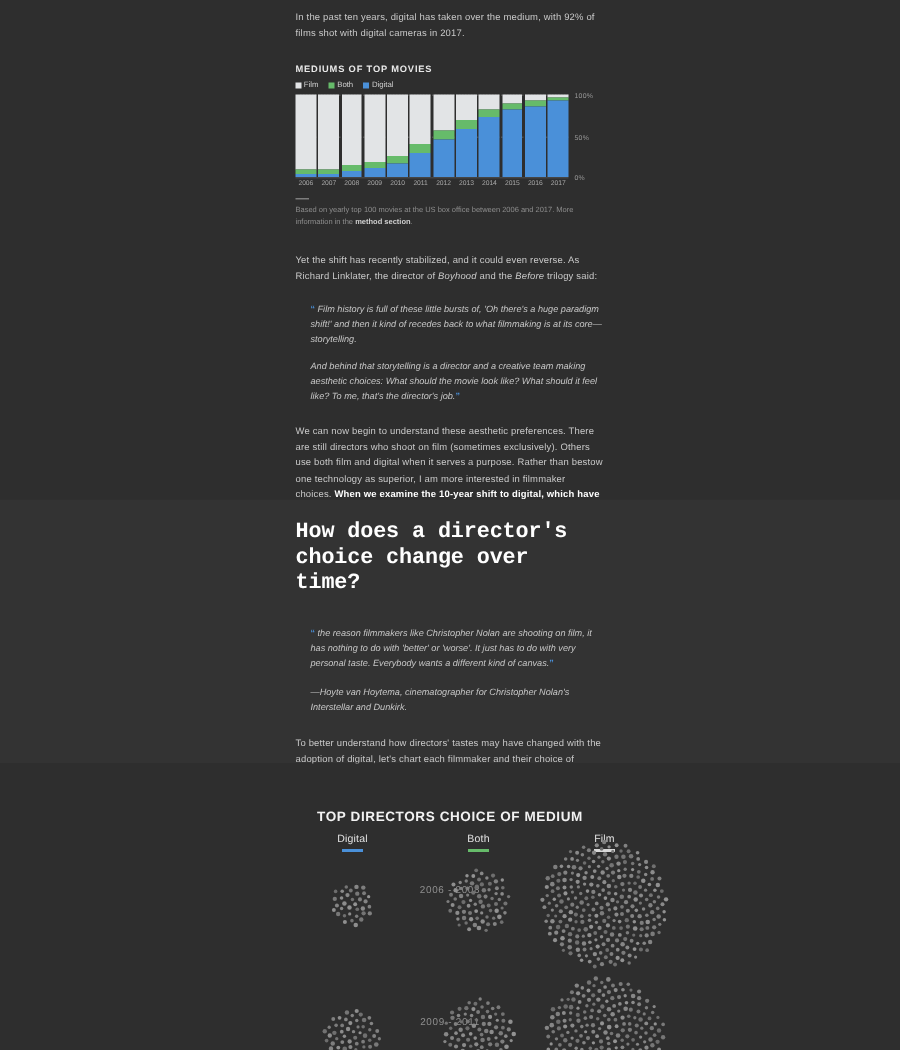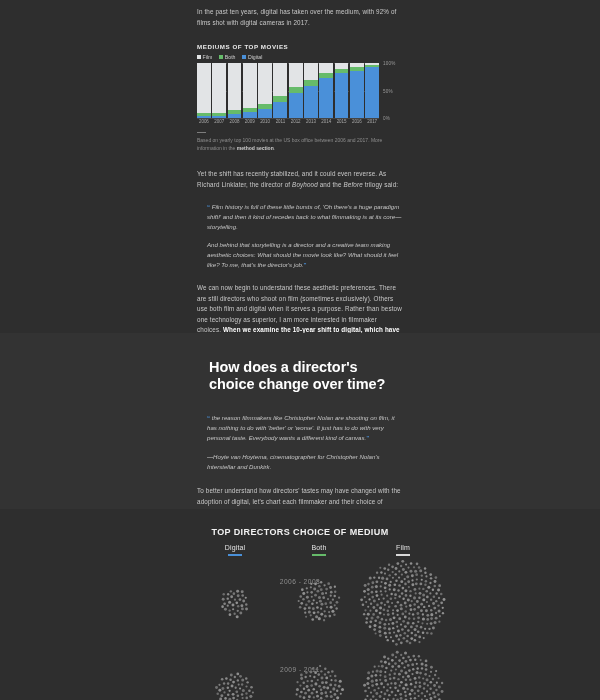--- a/index.html
+++ b/index.html
@@ -62,21 +62,21 @@
   }
   .xtick{flex:1;text-align:center;font-size:4.5px;color:#a8a8a8;letter-spacing:-.01em;}
 
   .rule{width:9px;height:1px;background:#7d7d7d;margin:7px 0 4px 0;}
   .caption{font-size:5px;line-height:7.5px;color:#8d8d8d;margin:0;}
   .caption .lnk{color:#cfcfcf;font-weight:bold;}
 
   
   h2.big{
     font-size:14.5px;line-height:17px;font-weight:bold;color:#ffffff;
-    margin:12px;letter-spacing:-.005em;
+    margin:0;letter-spacing:-.005em;font-family:Liberation Mono, monospace;
   }
   blockquote{
     margin:0;padding:0 0 0 10px;
     font-style:italic;font-size:6.1px;line-height:10px;color:#c6c6c6;
   }
   blockquote p{margin:0;}
   blockquote p + p{margin-top:8px;}
   .qmark{color:#4a90d9;font-style:normal;font-size:6px;font-weight:bold;}
   .attrib{
     margin:9px 0 0 10px;font-style:italic;font-size:6.1px;line-height:10px;color:#c6c6c6;
@@ -241,21 +241,21 @@
         <p><span class="qmark">“</span><span> the reason filmmakers like Christopher Nolan are shooting on film, it has nothing to do with 'better' or 'worse'. It just has to do with very personal taste. Everybody wants a different kind of canvas.</span><span class="qmark">”</span></p>
       </blockquote>
       <p class="attrib">—Hoyte van Hoytema, cinematographer for Christopher Nolan's Interstellar and Dunkirk.</p>
 
       <p class="body" style="margin-top:14px;">To better understand how directors' tastes may have changed with the adoption of digital, let's chart each filmmaker and their choice of camera over time.</p>
     </div>
   </div>
 
   <div class="section-c" style="position:absolute;left:0;top:509px;width:600px;height:191px;">
 
-    <p class="dots-title" style="margin-top:18px;">TOP DIRECTORS CHOICE OF MEDIUM</p>
+    <p class="dots-title" style="margin-top:30px;">TOP DIRECTORS CHOICE OF MEDIUM</p>
 
     <div class="cols" style="margin-top:7px;">
       <div class="colhead" style="left:190px;">
         <div class="lbl">Digital</div>
         <div class="ul" style="background:#4a90d9;"></div>
       </div>
       <div class="colhead" style="left:274px;">
         <div class="lbl">Both</div>
         <div class="ul" style="background:#66bb6a;"></div>
       </div>

